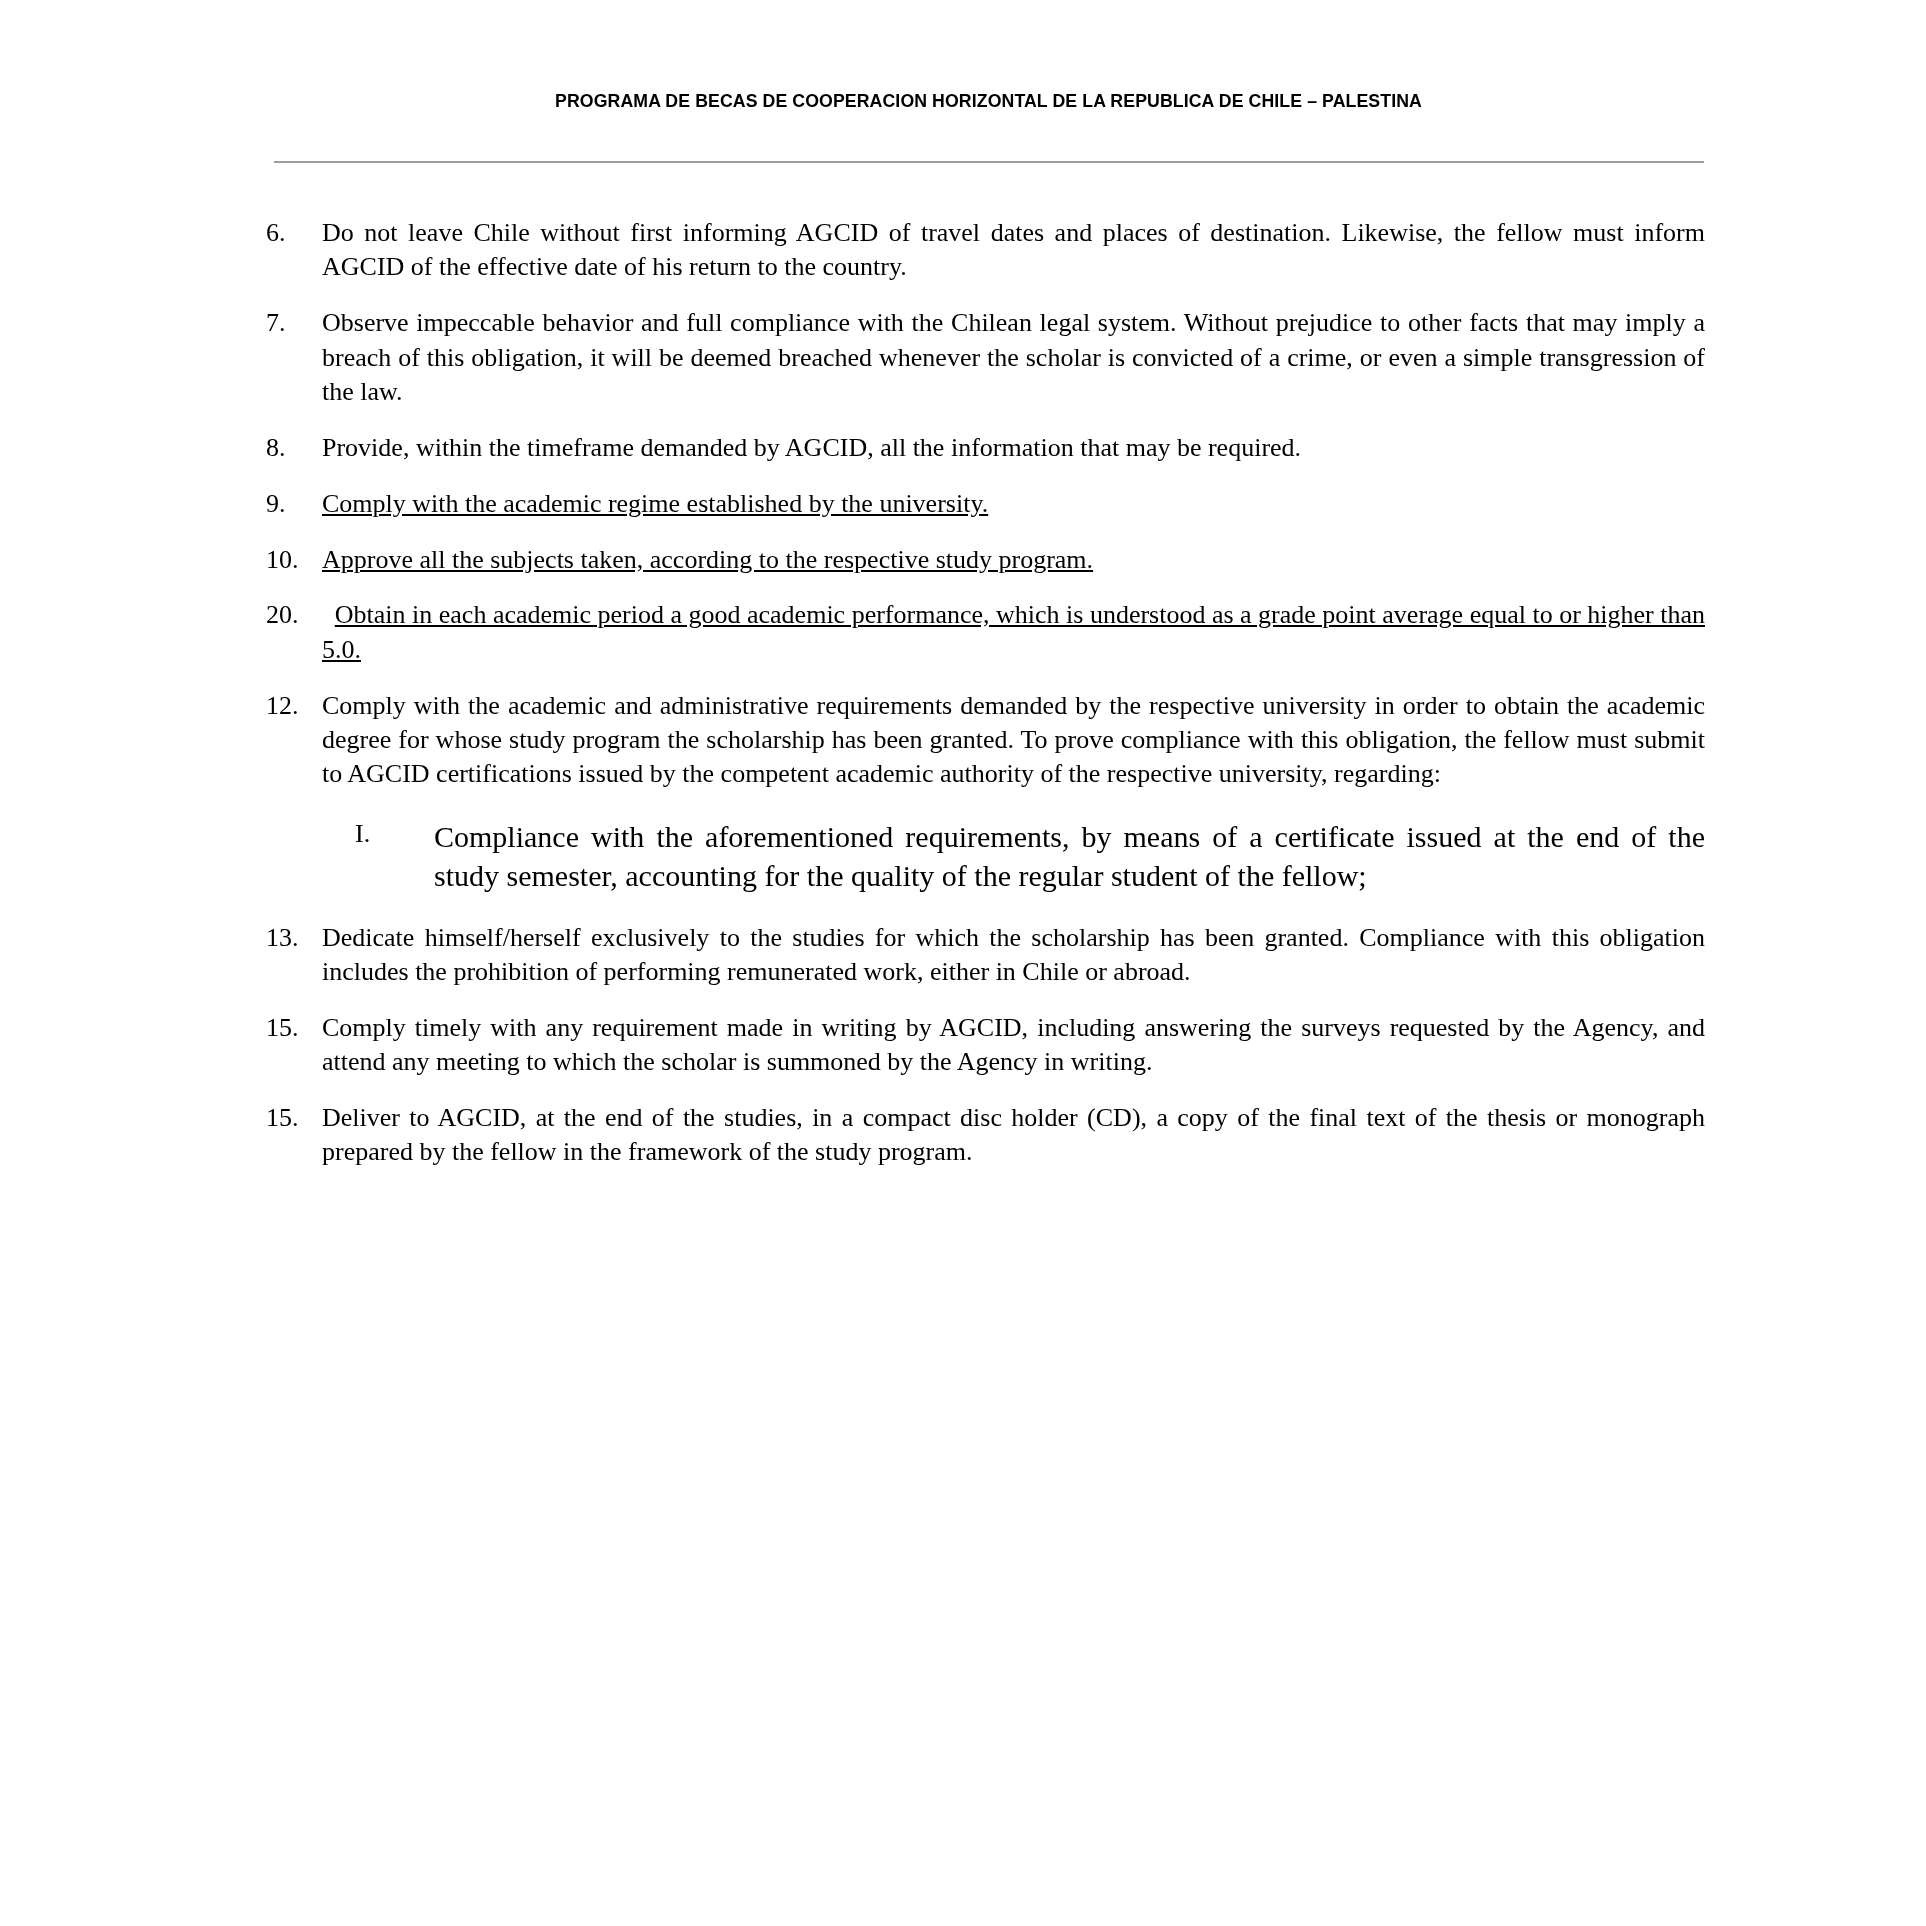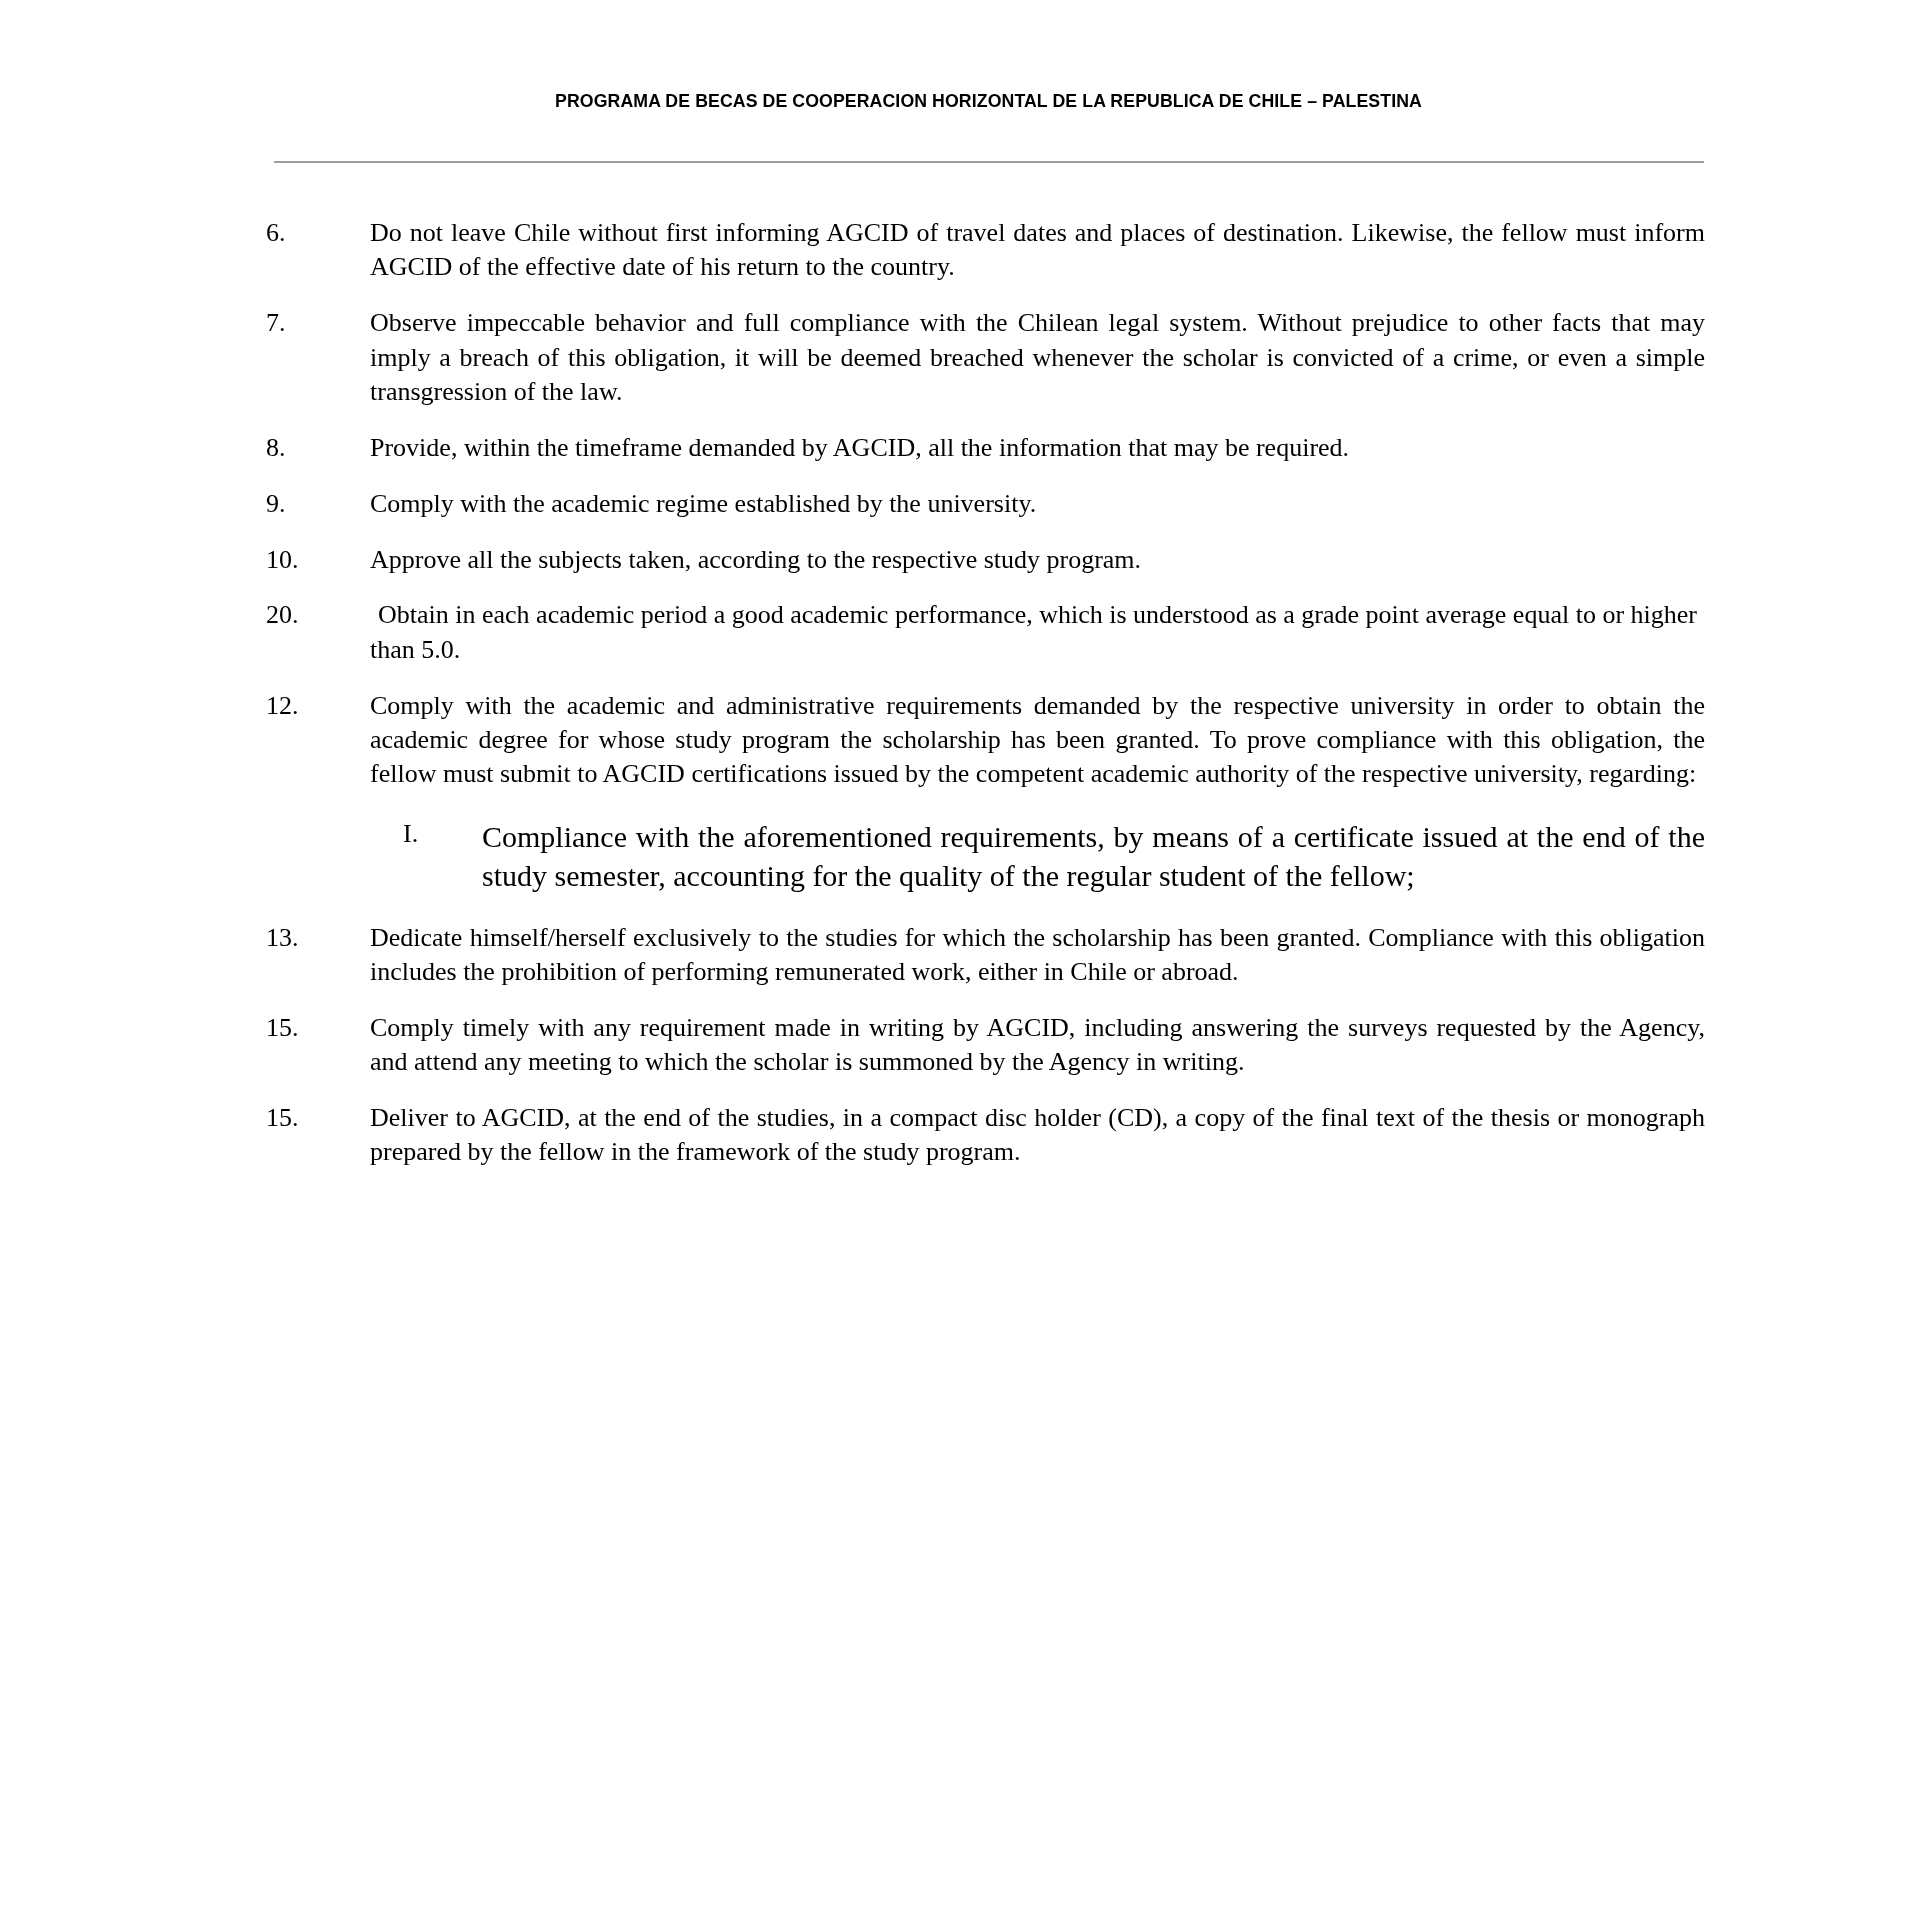--- a/index.html
+++ b/index.html
@@ -66,35 +66,35 @@
     box-sizing: border-box;
   }
   .clause-body {
     flex: 1 1 auto;
     font-size: 26px;
     line-height: 1.32;
     color: #000000;
     text-align: justify;
     text-justify: inter-word;
     hyphens: none;
-    margin-left: 48px;
   }
   .clause-body p {
     margin: 0;
   }
   .clause-body p + p {
     margin-top: 26px;
   }
   .clause-body p:last-child {
     text-align-last: left;
   }
 
   
   .clause.flow .clause-body {
-    text-align: center;
+    text-align: right;
+    text-decoration: underline;
   }
 
   
   .roman-list {
     margin-top: 25px;
     margin-bottom: 0;
     padding-left: 0;
   }
   .roman-item {
     display: flex;

